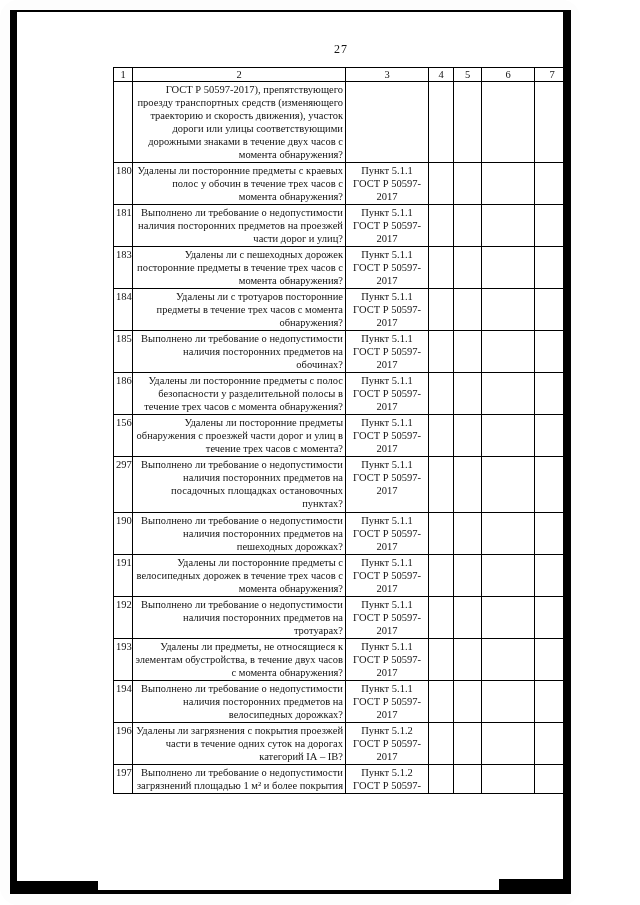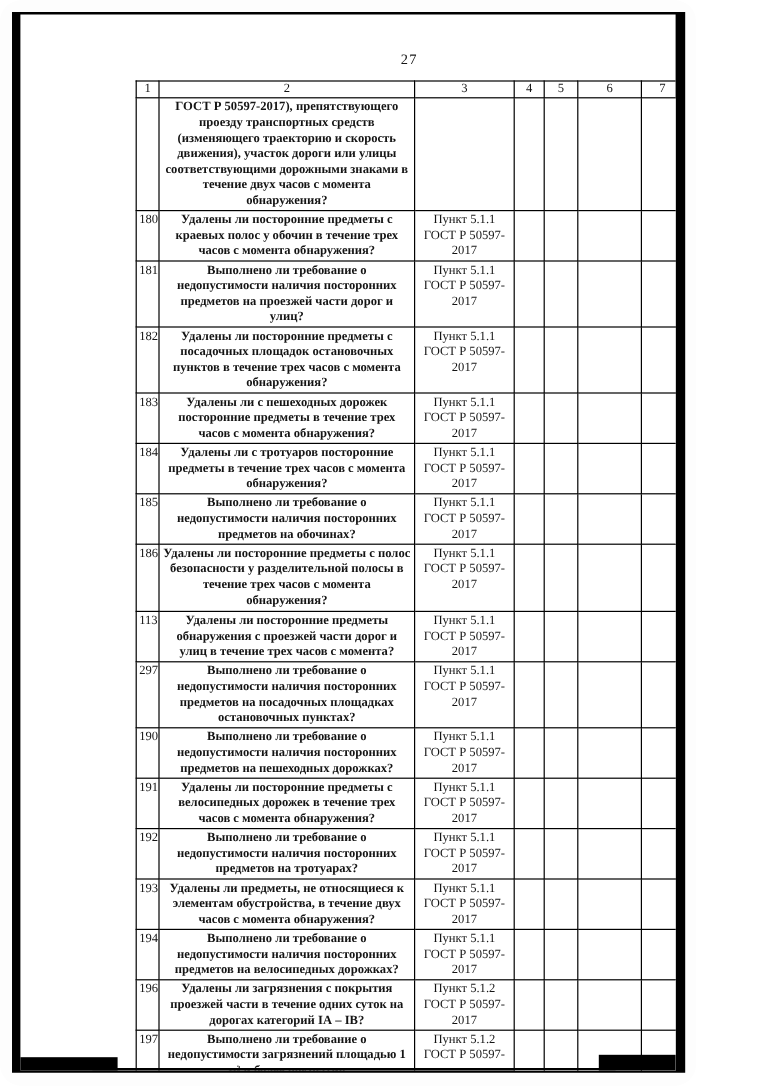--- a/index.html
+++ b/index.html
@@ -59,23 +59,22 @@
     font-weight: normal;
     padding: 0 2px;
     height: 13px;
   }
   td.col-num {
     text-align: left;
     padding-left: 1px;
     padding-right: 1px;
   }
   td.col-question {
-    text-align: center;
+    text-align: right;
     padding-left: 4px;
-    font-weight: bold;
   }
   td.col-ref {
     text-align: center;
   }
   td.col-empty {
     background: #ffffff;
   }
   
   .artifact {
     position: absolute;
@@ -151,29 +150,20 @@
           <tr>
             <td class="col-num">181</td>
             <td class="col-question">Выполнено ли требование о недопустимости наличия посторонних предметов на проезжей части дорог и улиц?</td>
             <td class="col-ref">Пункт 5.1.1 ГОСТ Р 50597-2017</td>
             <td class="col-empty"></td>
             <td class="col-empty"></td>
             <td class="col-empty"></td>
             <td class="col-empty"></td>
           </tr>
           <tr>
-            <td class="col-num">182</td>
-            <td class="col-question">Удалены ли посторонние предметы с посадочных площадок остановочных пунктов в течение трех часов с момента обнаружения?</td>
-            <td class="col-ref">Пункт 5.1.1 ГОСТ Р 50597-2017</td>
-            <td class="col-empty"></td>
-            <td class="col-empty"></td>
-            <td class="col-empty"></td>
-            <td class="col-empty"></td>
-          </tr>
-          <tr>
             <td class="col-num">183</td>
             <td class="col-question">Удалены ли с пешеходных дорожек посторонние предметы в течение трех часов с момента обнаружения?</td>
             <td class="col-ref">Пункт 5.1.1 ГОСТ Р 50597-2017</td>
             <td class="col-empty"></td>
             <td class="col-empty"></td>
             <td class="col-empty"></td>
             <td class="col-empty"></td>
           </tr>
           <tr>
             <td class="col-num">184</td>
@@ -196,21 +186,21 @@
           <tr>
             <td class="col-num">186</td>
             <td class="col-question">Удалены ли посторонние предметы с полос безопасности у разделительной полосы в течение трех часов с момента обнаружения?</td>
             <td class="col-ref">Пункт 5.1.1 ГОСТ Р 50597-2017</td>
             <td class="col-empty"></td>
             <td class="col-empty"></td>
             <td class="col-empty"></td>
             <td class="col-empty"></td>
           </tr>
           <tr>
-            <td class="col-num">113</td>
+            <td class="col-num">156</td>
             <td class="col-question">Удалены ли посторонние предметы обнаружения с проезжей части дорог и улиц в течение трех часов с момента?</td>
             <td class="col-ref">Пункт 5.1.1 ГОСТ Р 50597-2017</td>
             <td class="col-empty"></td>
             <td class="col-empty"></td>
             <td class="col-empty"></td>
             <td class="col-empty"></td>
           </tr>
           <tr>
             <td class="col-num">297</td>
             <td class="col-question">Выполнено ли требование о недопустимости наличия посторонних предметов на посадочных площадках остановочных пунктах?</td>

